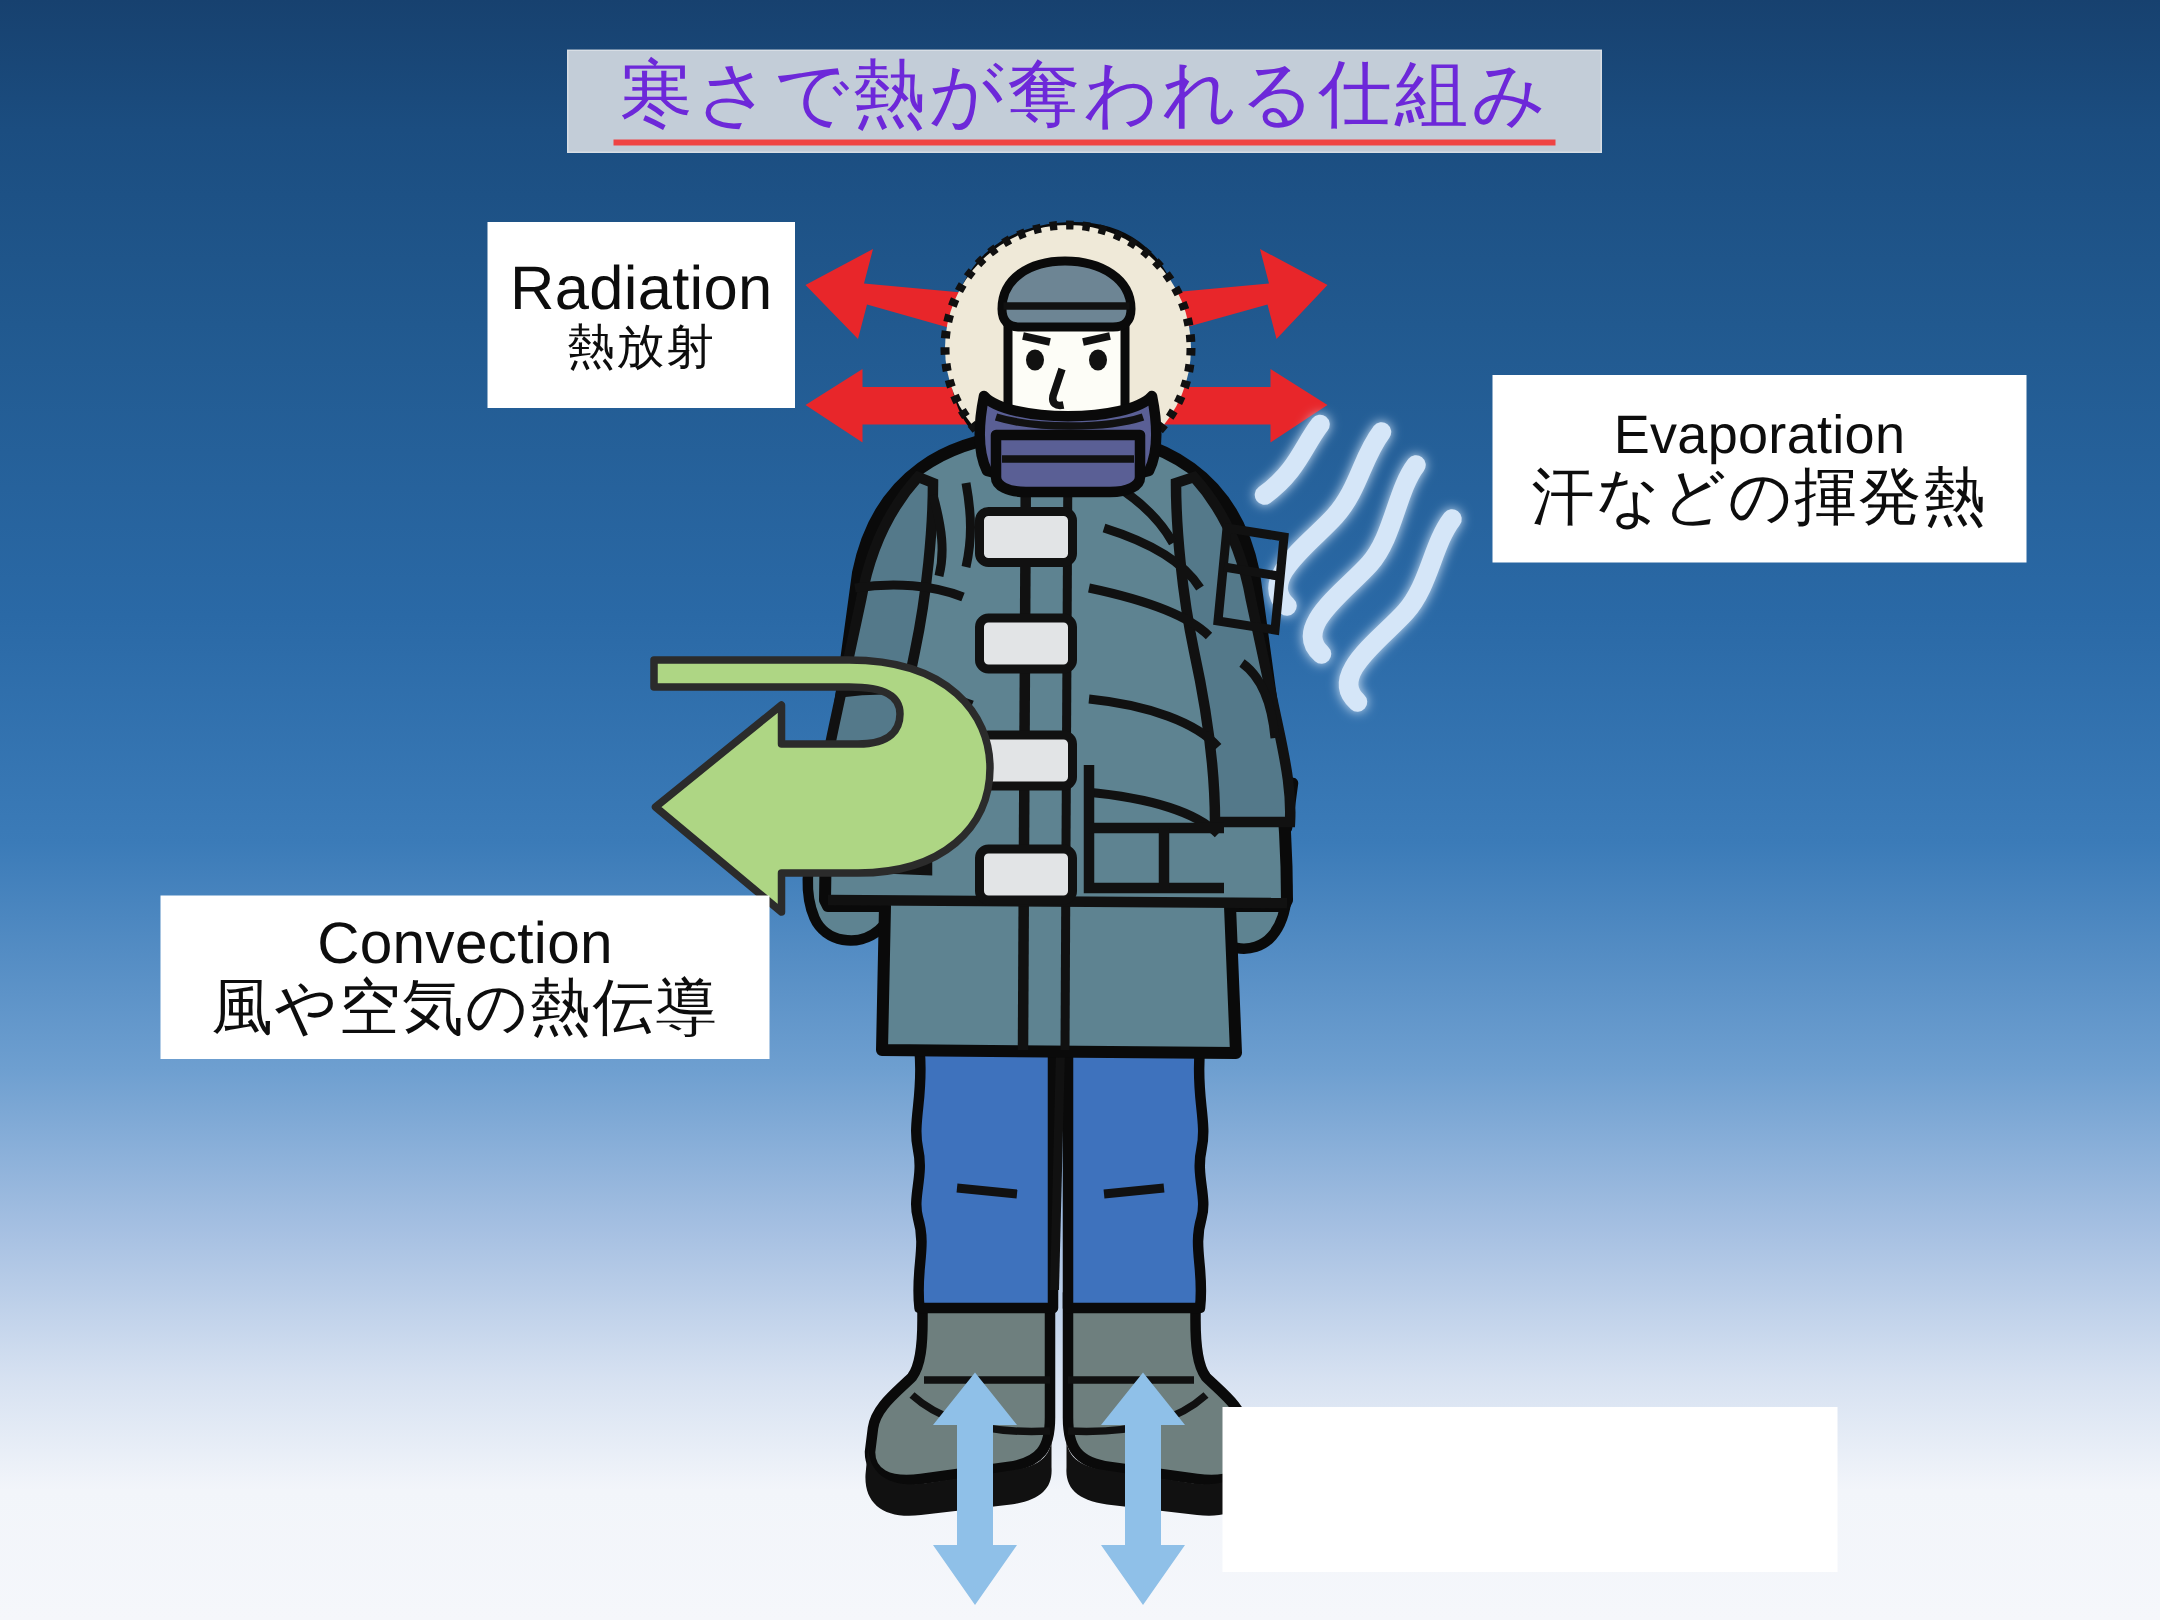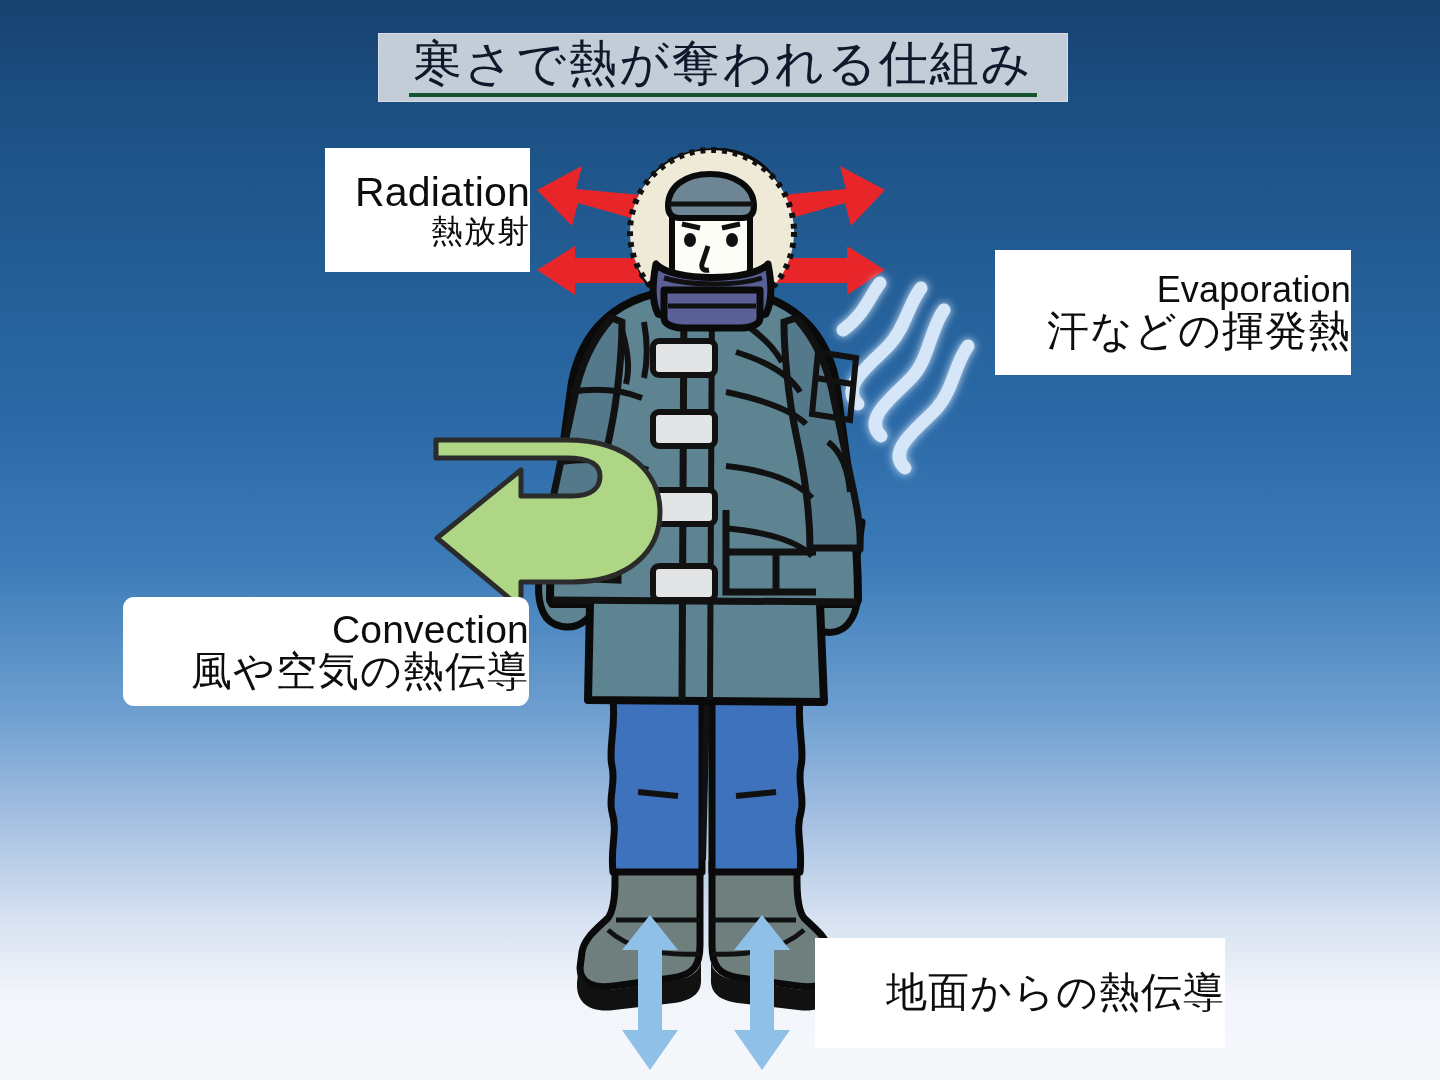--- a/index.html
+++ b/index.html
@@ -21,47 +21,47 @@
         #a6c0e2 76%,
         #d6e1f1 85%,
         #f2f5fa 92%,
         #f5f7fb 100%);
   }
   #artboard{position:absolute;inset:0;}
 
   
   .label-box{
     position:absolute;background:#ffffff;
-    display:flex;flex-direction:column;align-items:flex-end;justify-content:center;
+    display:flex;flex-direction:column;align-items:center;justify-content:center;
     color:#0d0d0d;line-height:1.06;text-align:center;
     box-sizing:border-box;
   }
   .label-en{font-size:42px;font-weight:400;letter-spacing:.2px;white-space:nowrap;}
   .label-ja{font-size:42px;font-weight:400;letter-spacing:1px;white-space:nowrap;}
 
   #title-box{
     position:absolute;left:378px;top:33px;width:690px;height:69px;
     background:#c3cdd8;
     display:flex;align-items:center;justify-content:center;
     box-shadow:0 0 0 1px rgba(255,255,255,.35) inset;
   }
   #title-text{
-    font-size:49px;color:#0f172a;letter-spacing:2px;white-space:nowrap;
-    border-bottom:4px solid #14532d;padding:0 4px 3px 4px;line-height:1.05;
+    font-size:49px;color:#6d28d9;letter-spacing:2px;white-space:nowrap;
+    border-bottom:4px solid #ef4444;padding:0 4px 3px 4px;line-height:1.05;
   }
 
   #box-radiation{left:325px;top:148px;width:205px;height:124px;}
   #box-radiation .label-en{font-size:41px;}
   #box-radiation .label-ja{font-size:32px;}
 
   #box-evaporation{left:995px;top:250px;width:356px;height:125px;}
   #box-evaporation .label-en{font-size:36px;}
   #box-evaporation .label-ja{font-size:42px;}
 
-  #box-convection{left:123px;top:597px;width:406px;height:109px;border-radius:11px;}
+  #box-convection{left:107px;top:597px;width:406px;height:109px;}
   #box-convection .label-en{font-size:39px;}
   #box-convection .label-ja{font-size:41px;}
 
   #box-conduction{left:815px;top:938px;width:410px;height:110px;}
   #box-conduction .label-en{font-size:39px;}
   #box-conduction .label-ja{font-size:41px;}
 
   svg{display:block;}
   .ink{stroke:#0a0a0a;stroke-linejoin:round;stroke-linecap:round;}
 </style>
@@ -278,16 +278,15 @@
     <span class="label-en">Evaporation</span>
     <span class="label-ja">汗などの揮発熱</span>
   </div>
 
   <div id="box-convection" class="label-box">
     <span class="label-en">Convection</span>
     <span class="label-ja">風や空気の熱伝導</span>
   </div>
 
   <div id="box-conduction" class="label-box">
-    <span class="label-ja">地面からの熱伝導</span>
   </div>
 
 </div>
 
 </body></html>

